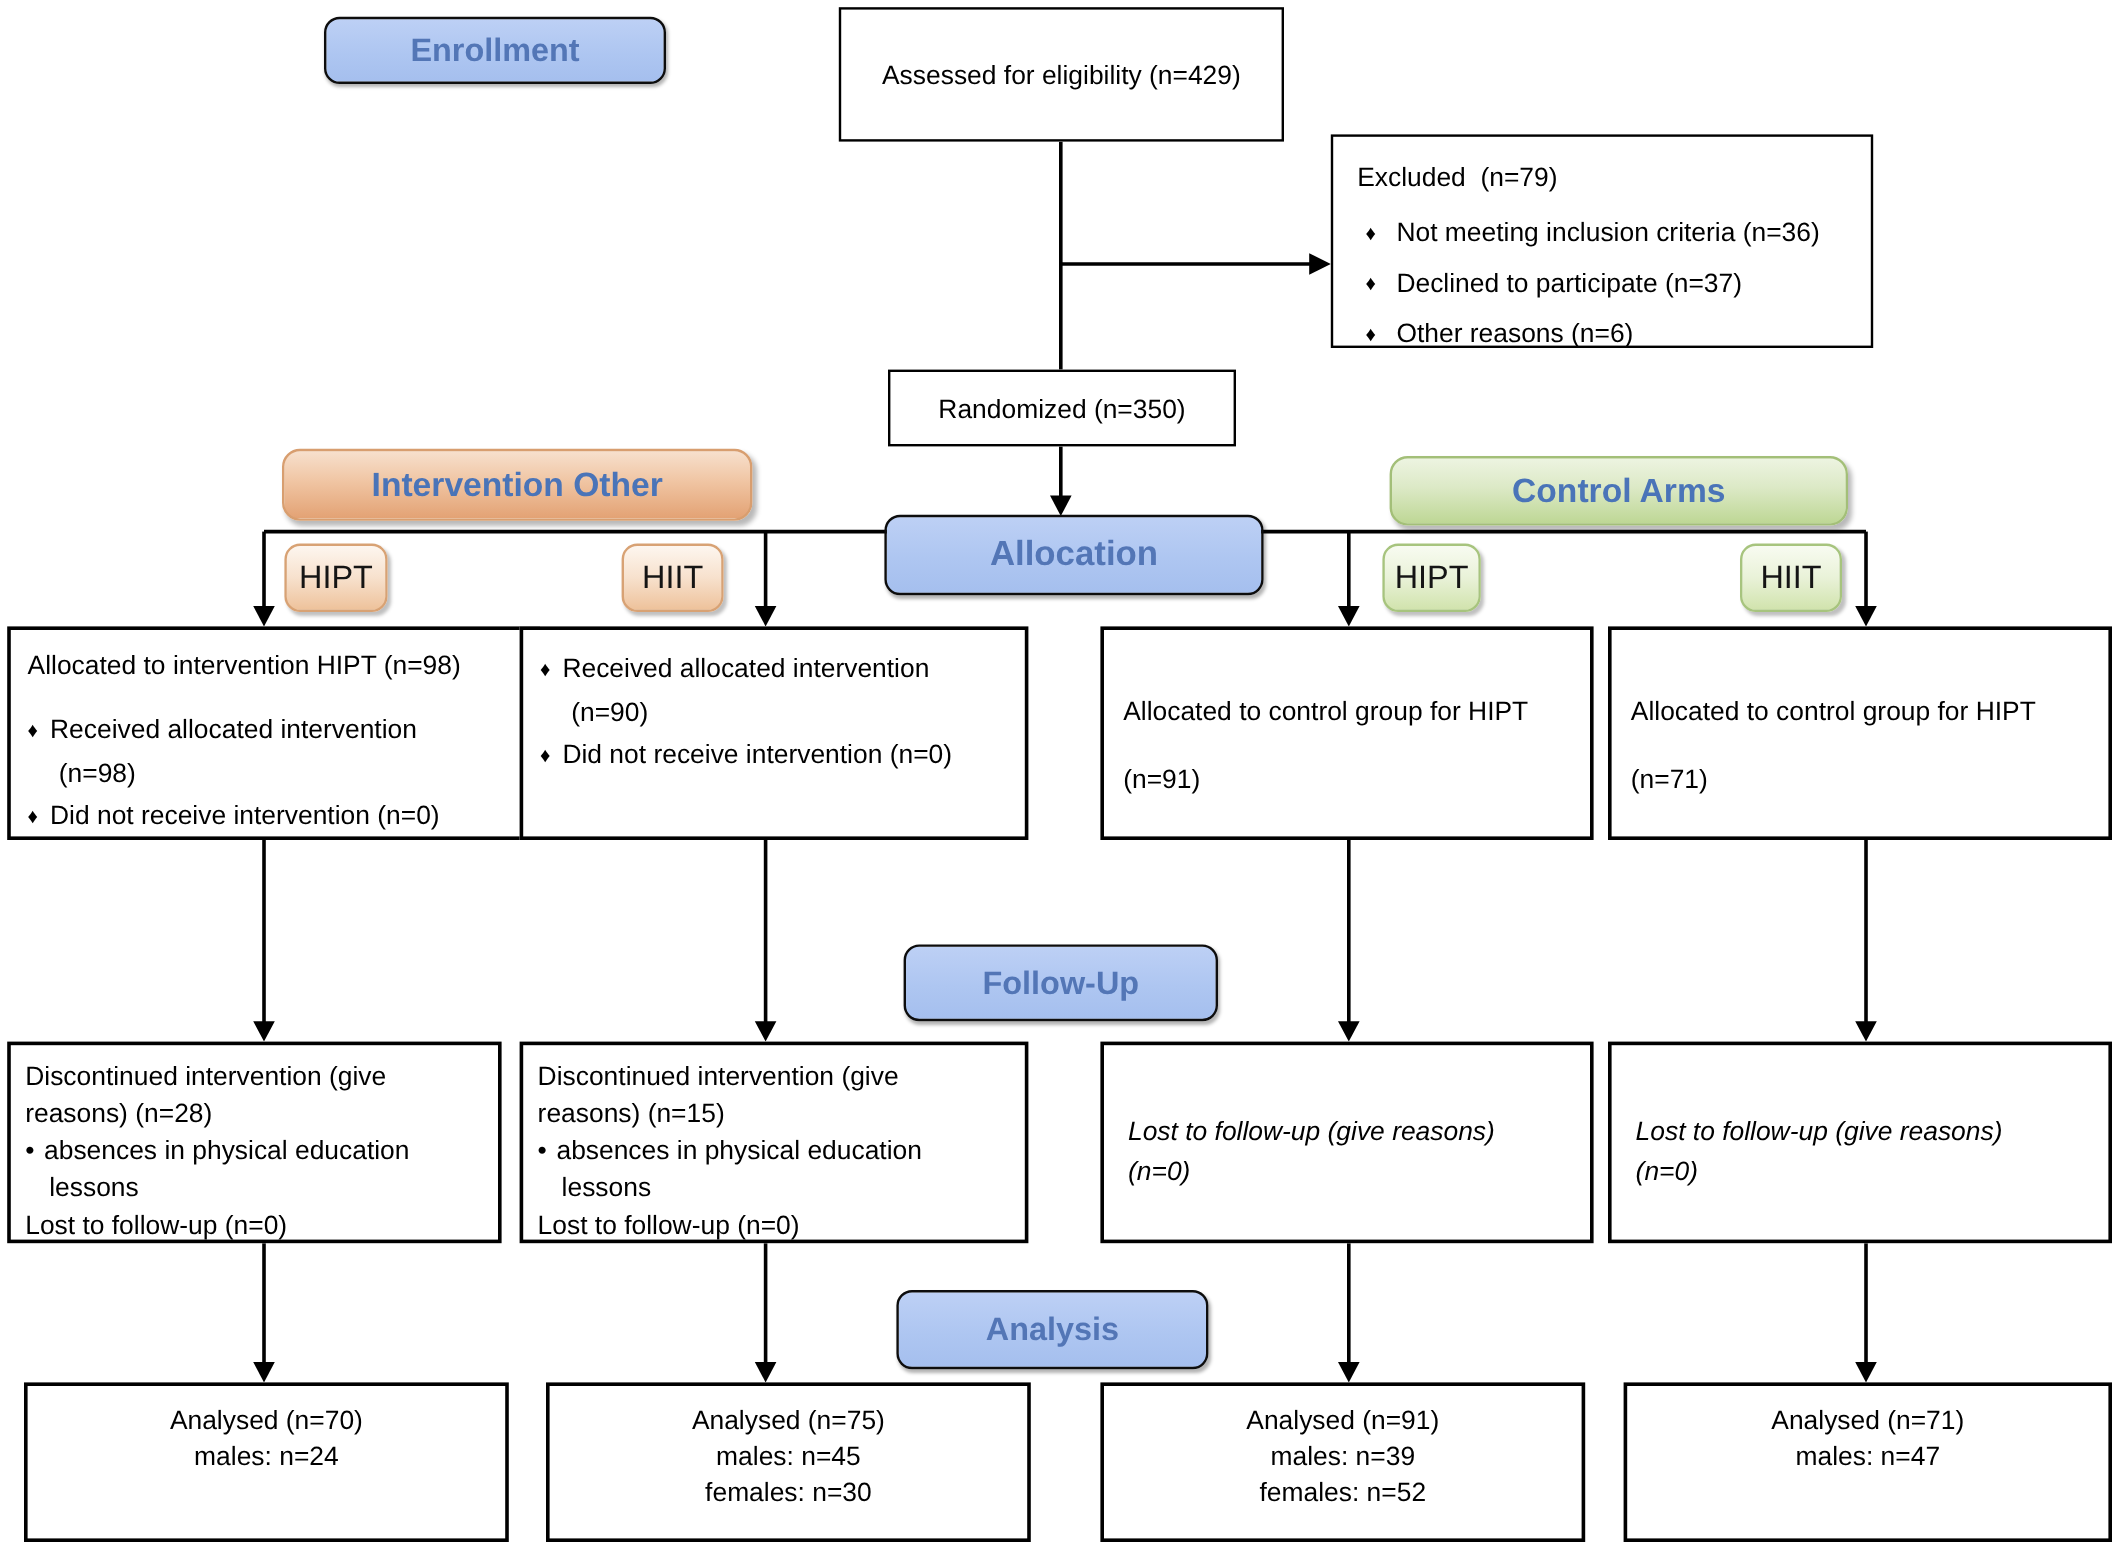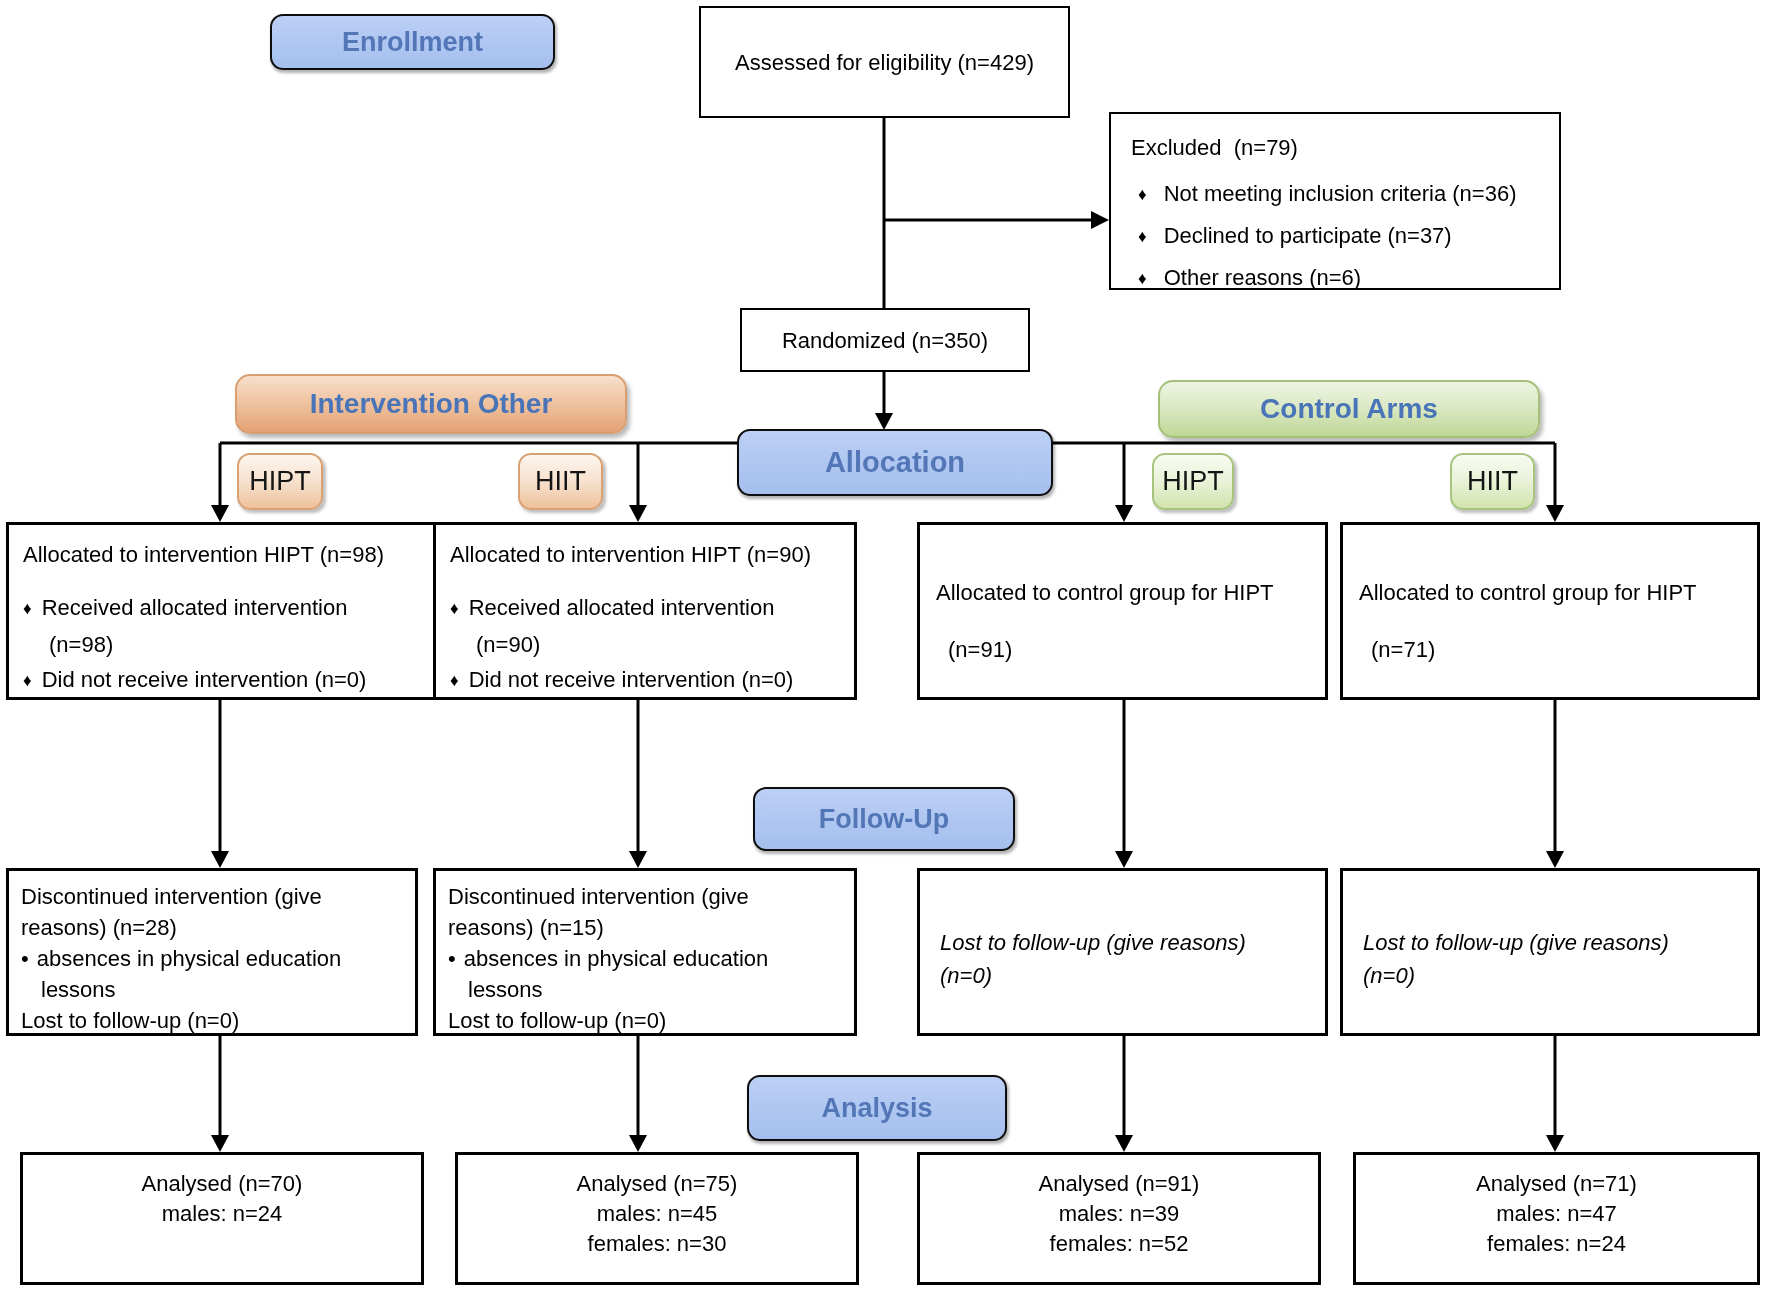--- a/index.html
+++ b/index.html
@@ -46,21 +46,21 @@
   .brow { display:flex; align-items:baseline; margin-bottom:4px; white-space:nowrap; }
   .dia { font-size:17px; margin-right:10px; transform:translateY(-1px); }
   .dia.wide { margin-right:17px; margin-left:7px; }
   .indent1 { padding-left:26px; }
 
   .exc { padding:16px 10px 0 20px; line-height:36px; }
   .exc .title-line { margin-bottom:10px; }
 
   .alloc-int .brow { line-height:35px; margin-bottom:0; }
   .ctl-box { padding:52px 8px 0 16px; white-space:nowrap; }
-  .ctl-box .sub { margin-top:26px;margin-left:12px; }
+  .ctl-box .sub { margin-top:26px; }
 
   .fu-int { padding:10px 6px 0 12px; line-height:31px; white-space:nowrap; }
   .fu-int .dotrow { display:flex; align-items:baseline; }
   .fu-int .dot { margin-right:8px; }
   .fu-int .indent-sm { padding-left:20px; }
   .fu-ctl { padding:55px 25px 0 20px; line-height:33px; white-space:nowrap;font-style:italic; }
 
   .an-box { padding-top:14px; text-align:center; line-height:30px; }
 </style>
 </head>
@@ -156,21 +156,20 @@
     <div class="brow indent1">
       <span>(n=98)</span>
     </div>
     <div class="brow">
       <span class="dia">♦</span>
       <span>Did not receive intervention (n=0)</span>
     </div>
   </div>
 
   <div class="box pad alloc-int" style="left:433px; top:522px; width:424px; height:178px;">
-    <div class="title-line">Allocated to intervention HIPT (n=90)</div>
     <div class="brow">
       <span class="dia">♦</span>
       <span>Received allocated intervention</span>
     </div>
     <div class="brow indent1">
       <span>(n=90)</span>
     </div>
     <div class="brow">
       <span class="dia">♦</span>
       <span>Did not receive intervention (n=0)</span>
@@ -232,16 +231,15 @@
 
   <div class="box an-box" style="left:917px; top:1152px; width:404px; height:133px;">
     <div>Analysed (n=91)</div>
     <div>males: n=39</div>
     <div>females: n=52</div>
   </div>
 
   <div class="box an-box" style="left:1353px; top:1152px; width:407px; height:133px;">
     <div>Analysed (n=71)</div>
     <div>males: n=47</div>
-    <div>females: n=24</div>
   </div>
 
 </div>
 
 </body></html>

